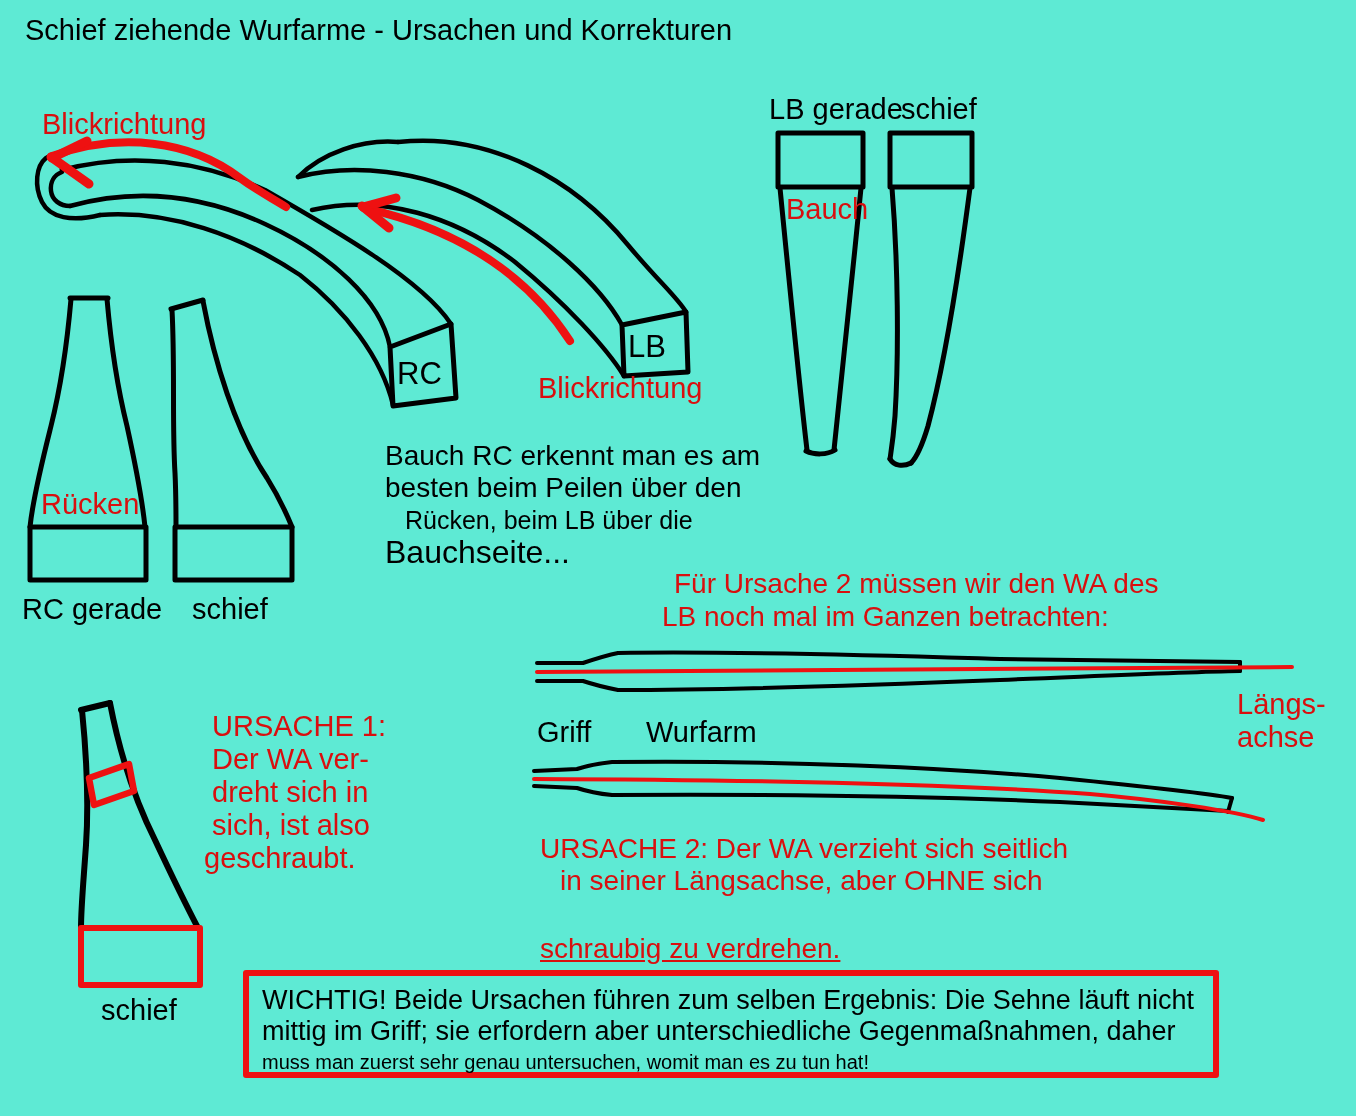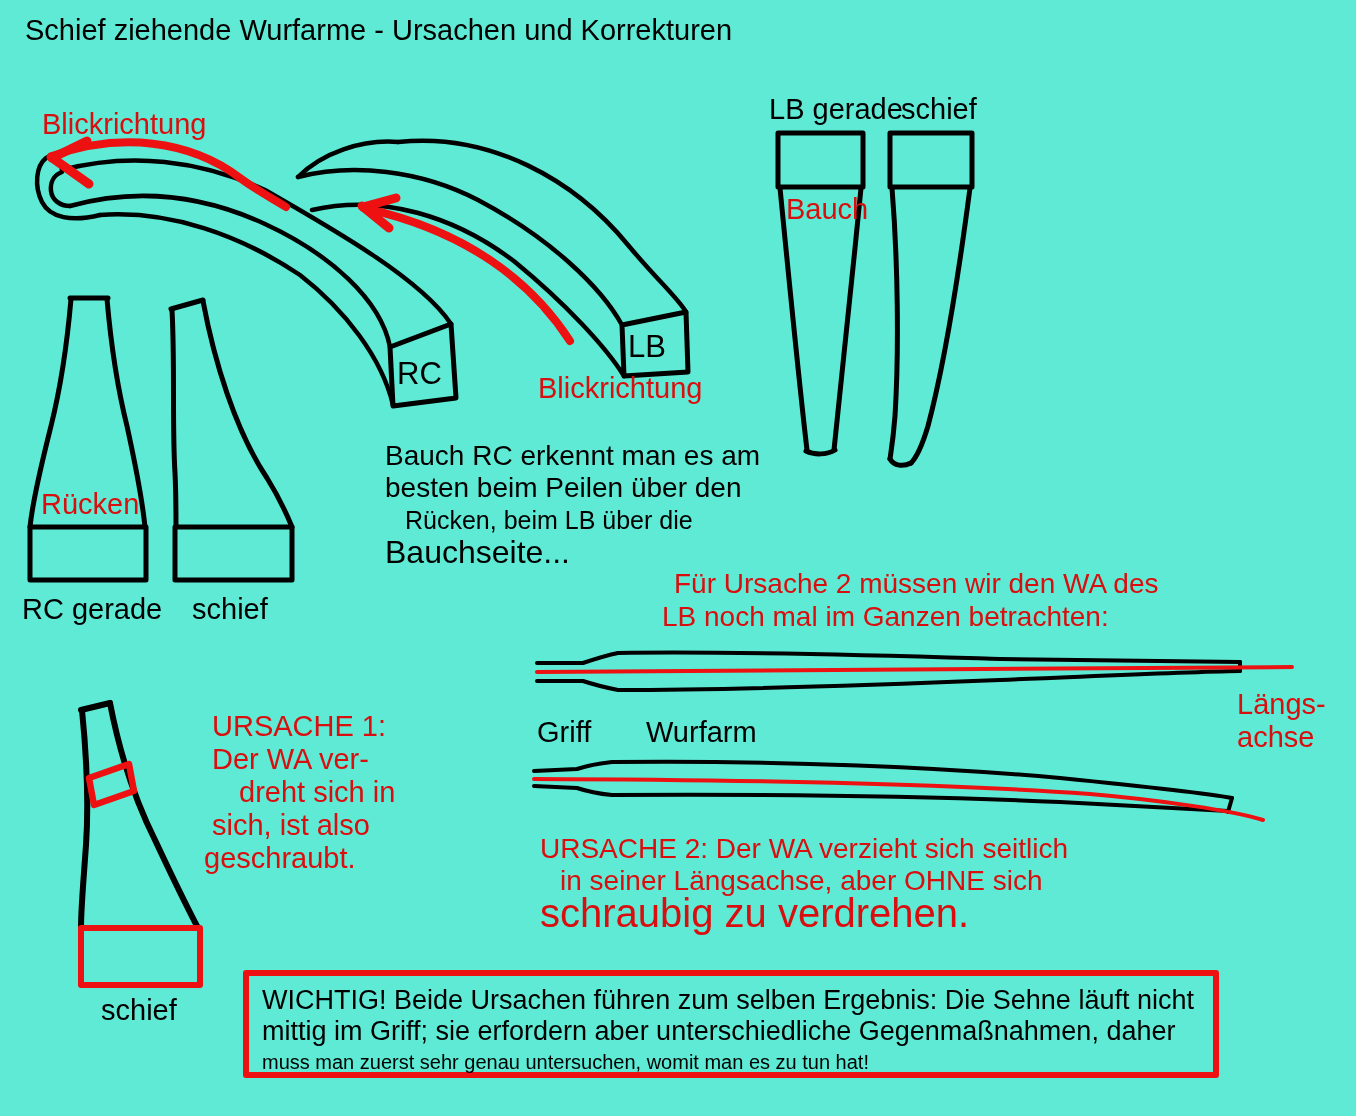--- a/index.html
+++ b/index.html
@@ -155,31 +155,31 @@
   <div class="txt" style="left:537px;top:716px;">Griff</div>
   <div class="txt" style="left:646px;top:716px;">Wurfarm</div>
   <div>
     <div class="txt red" style="left:1237px;top:688px;">Längs-</div>
     <div class="txt red" style="left:1237px;top:721px;">achse</div>
   </div>
 
   <div>
     <div class="txt red" style="left:212px;top:710px;">URSACHE 1:</div>
     <div class="txt red" style="left:212px;top:743px;">Der WA ver-</div>
-    <div class="txt red" style="left:212px;top:776px;margin-left:27px;">dreht sich in</div>
+    <div class="txt red" style="left:212px;top:776px;">dreht sich in</div>
     <div class="txt red" style="left:212px;top:809px;">sich, ist also</div>
     <div class="txt red" style="left:204px;top:842px;">geschraubt.</div>
   </div>
 
   <div class="txt" style="left:101px;top:994px;">schief</div>
 
   <div>
     <div class="txt red" style="left:540px;top:833px;font-size:28px;">URSACHE 2: Der WA verzieht sich seitlich</div>
     <div class="txt red" style="left:540px;top:865px;font-size:28px;margin-left:20px;">in seiner Längsachse, aber OHNE sich</div>
-    <div class="txt red" style="left:540px;top:897px;font-size:40px;">schraubig zu verdrehen.</div>
+    <div class="txt red" style="left:540px;top:933px;font-size:28px;text-decoration:underline;">schraubig zu verdrehen.</div>
   </div>
 
   <div>
     <div class="txt" style="left:262px;top:984px;font-size:27px;">WICHTIG! Beide Ursachen führen zum selben Ergebnis: Die Sehne läuft nicht</div>
     <div class="txt" style="left:262px;top:1015px;font-size:27px;">mittig im Griff; sie erfordern aber unterschiedliche Gegenmaßnahmen, daher</div>
     <div class="txt" style="left:262px;top:1046px;font-size:20px;">muss man zuerst sehr genau untersuchen, womit man es zu tun hat!</div>
   </div>
 
 </div>
 

